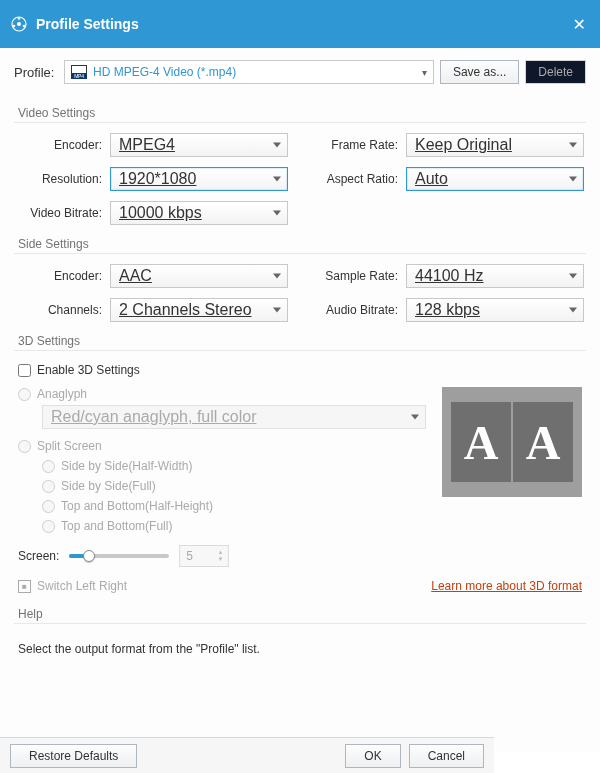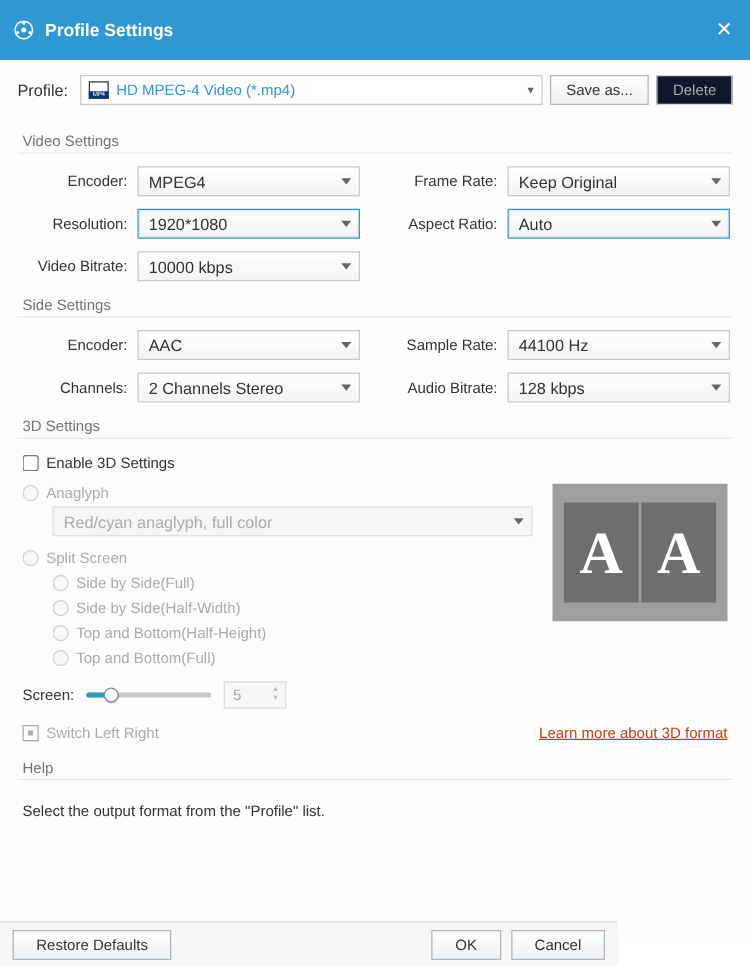--- a/index.html
+++ b/index.html
@@ -15,21 +15,21 @@
 .profile-select .mp4-icon { width: 16px; height: 14px; margin-right: 6px; background: #fff; border: 1px solid #333; position: relative; }
 .profile-select .mp4-icon::after { content: "MP4"; position: absolute; bottom: -1px; left: -1px; right: -1px; font-size: 5px; line-height: 6px; background: #0a3a6a; color: #fff; text-align: center; letter-spacing: -0.2px; }
 .profile-select .caret { position: absolute; right: 6px; color: #666; font-size: 10px; }
 .btn { height: 24px; padding: 0 12px; font-size: 12px; border: 1px solid #aeb7bf; background: linear-gradient(#fdfdfd,#eef0f2); color: #333; cursor: pointer; }
 .btn.disabled { color: #aaa; border-color: #d6d6d6; background: #0f172a; cursor: default; }
 .section { margin-top: 8px; }
 .section-title { font-size: 12px; color: #737373; padding: 4px 0 2px 4px; border-bottom: 1px solid #e8e8e8; margin-bottom: 10px; }
 .grid2 { display: grid; grid-template-columns: 1fr 1fr; column-gap: 24px; row-gap: 10px; padding: 0 2px; }
 .field { display: flex; align-items: center; }
 .field .flabel { width: 94px; text-align: right; font-size: 12px; color: #333; padding-right: 8px; }
-.combo { flex: 1; height: 24px; border: 1px solid #c8c8c8; background: linear-gradient(#fff,#f3f3f3); display: flex; align-items: center; padding: 0 22px 0 8px; font-size: 13px; color: #333; position: relative; }
+.combo { flex: 1; height: 24px; border: 1px solid #c8c8c8; background: linear-gradient(#fff,#f3f3f3); display: flex; align-items: center; padding: 0 22px 0 8px; font-size: 16px; color: #333; position: relative; text-decoration: underline; }
 .combo .caret { position: absolute; right: 6px; top: 50%; transform: translateY(-50%); width: 0; height: 0; border-left: 4px solid transparent; border-right: 4px solid transparent; border-top: 5px solid #666; }
 .combo.hl { border-color: #2e97d4; box-shadow: 0 0 0 1px rgba(46,151,212,.15) inset; }
 .combo.disabled { background: #f6f6f6; color: #aaa; border-color: #e0e0e0; }
 .chk-row { display: flex; align-items: center; font-size: 12px; color: #333; padding: 2px 4px 6px 4px; gap: 6px; }
 input[type=checkbox], input[type=radio] { width: 13px; height: 13px; }
 .disabled-text { color: #aaa; }
 .radio-row { display: flex; align-items: center; font-size: 12px; gap: 6px; padding: 4px 4px 2px 4px; }
 .subradio { padding-left: 28px; }
 .threeD-body { display: flex; gap: 12px; }
 .threeD-left { flex: 1; }
@@ -174,25 +174,25 @@
               <span>Red/cyan anaglyph, full color</span>
               <span class="caret"></span>
             </div>
         </div>
         <div class="radio-row disabled-text">
           <input type="radio" disabled="" style="">
           <span>Split Screen</span>
         </div>
         <div class="radio-row subradio disabled-text">
             <input type="radio" disabled="" style="">
+            <span>Side by Side(Half-Width)</span>
+          </div>
+        <div class="radio-row subradio disabled-text">
+            <input type="radio" disabled="" style="">
             <span>Side by Side(Full)</span>
-          </div>
-        <div class="radio-row subradio disabled-text">
-            <input type="radio" disabled="" style="">
-            <span>Side by Side(Half-Width)</span>
           </div>
         <div class="radio-row subradio disabled-text">
             <input type="radio" disabled="" style="">
             <span>Top and Bottom(Half-Height)</span>
           </div>
         <div class="radio-row subradio disabled-text">
             <input type="radio" disabled="" style="">
             <span>Top and Bottom(Full)</span>
           </div>
       </div>

